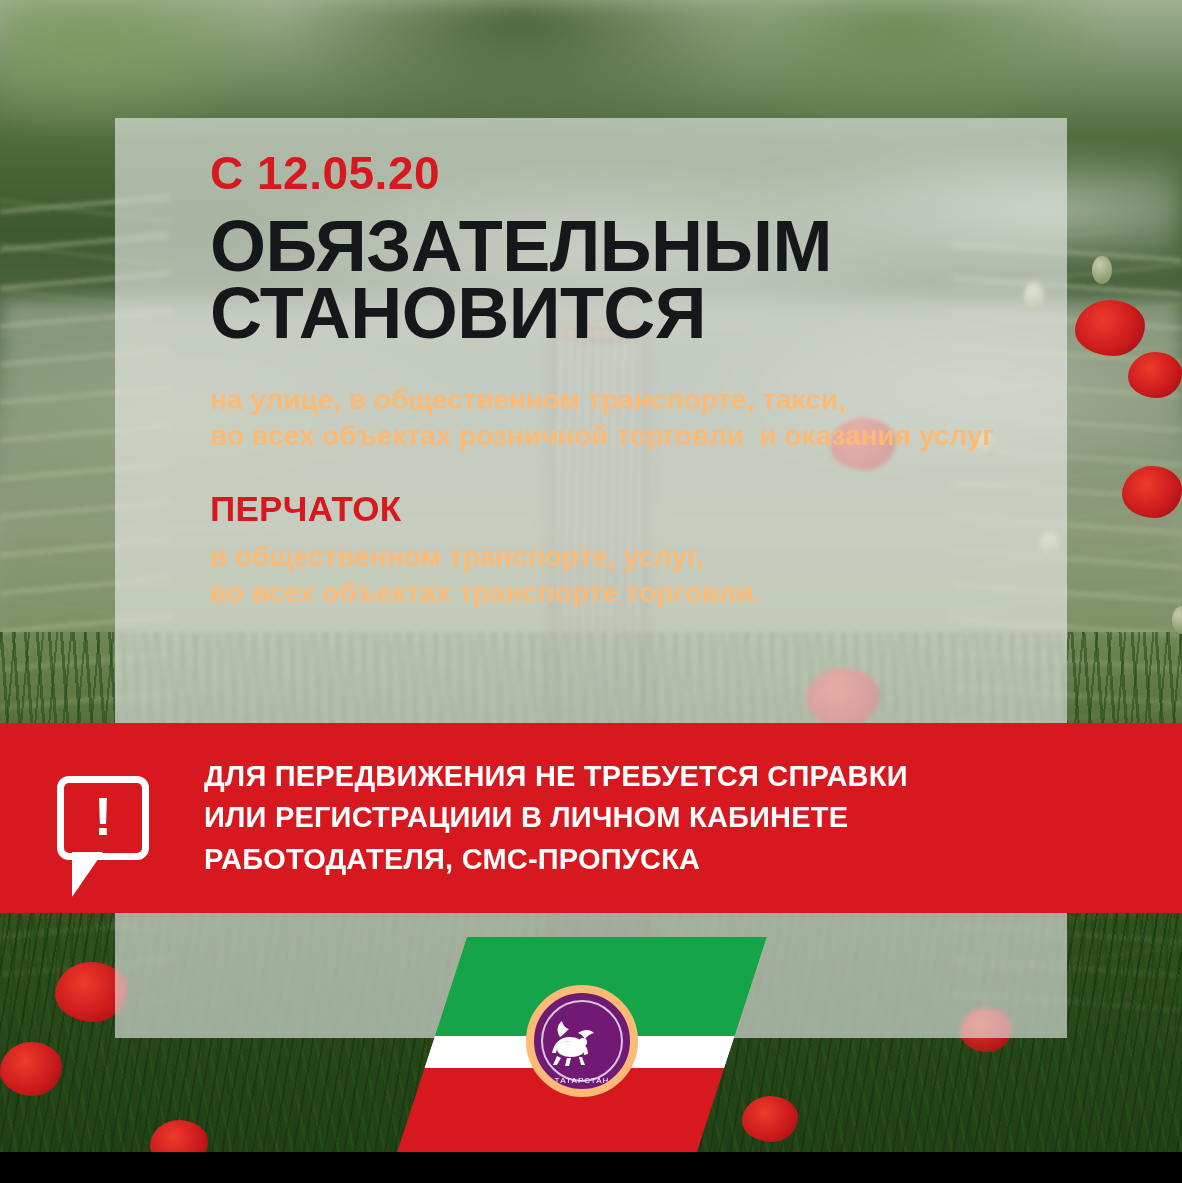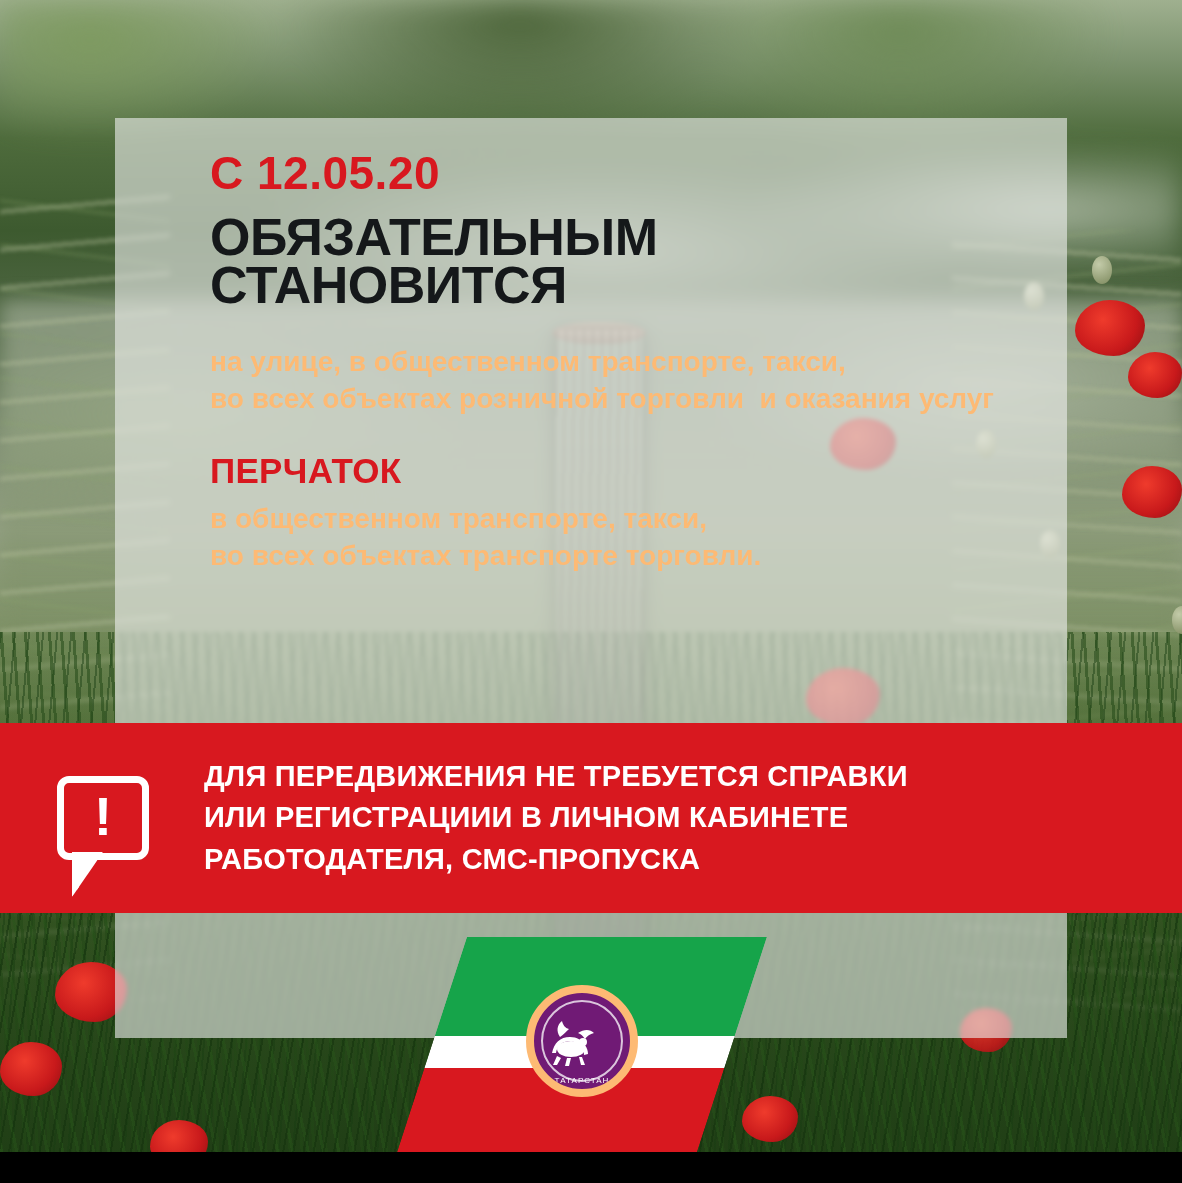--- a/index.html
+++ b/index.html
@@ -163,21 +163,21 @@
     color: #d8181f;
     font-size: 46px;
     font-weight: bold;
     letter-spacing: .5px;
     line-height: 1.1;
     margin: 0 0 14px 0;
   }
 
   .headline {
     color: #15181a;
-    font-size: 52px;
+    font-size: 72px;
     font-weight: bold;
     line-height: .94;
     letter-spacing: -.5px;
     margin: 0 0 34px 0;
     text-transform: uppercase;
   }
 
   .sub {
     color: #d8181f;
     font-size: 35px;
@@ -372,21 +372,21 @@
         <span>СТАНОВИТСЯ</span>
       </h1>
 
       <div class="body-text">
         <div>на улице, в общественном транспорте, такси,</div>
         <div>во всех объектах розничной торговли  и оказания услуг</div>
       </div>
 
       <h2 class="sub">ПЕРЧАТОК</h2>
       <div class="body-text">
-        <div>в общественном транспорте, такси,</div>
+        <div>в общественном транспорте, услуг,</div>
         <div>во всех объектах транспорте торговли.</div>
       </div>
 
     </div>
   </div>
 
   <div class="banner">
     <div class="banner-icon">
       <div class="bubble">
         <span>!</span>

